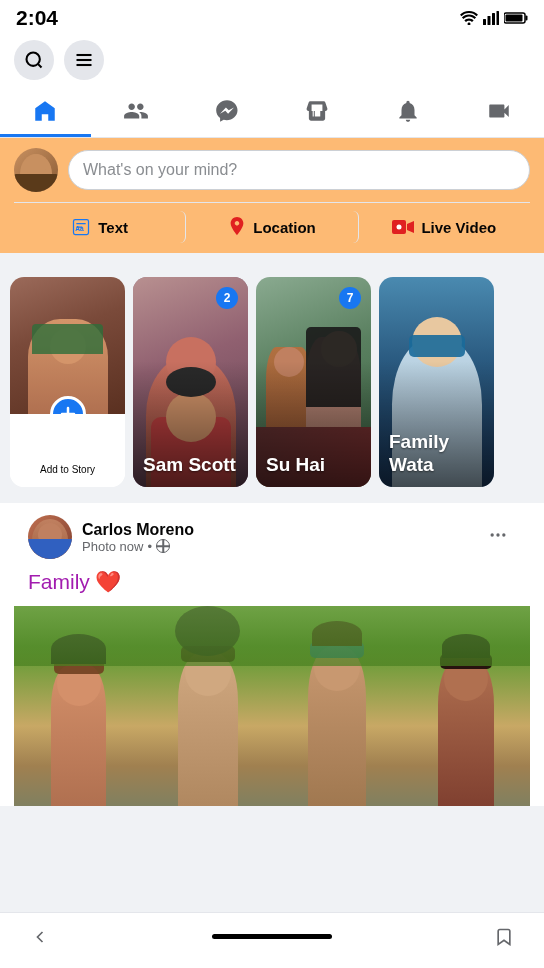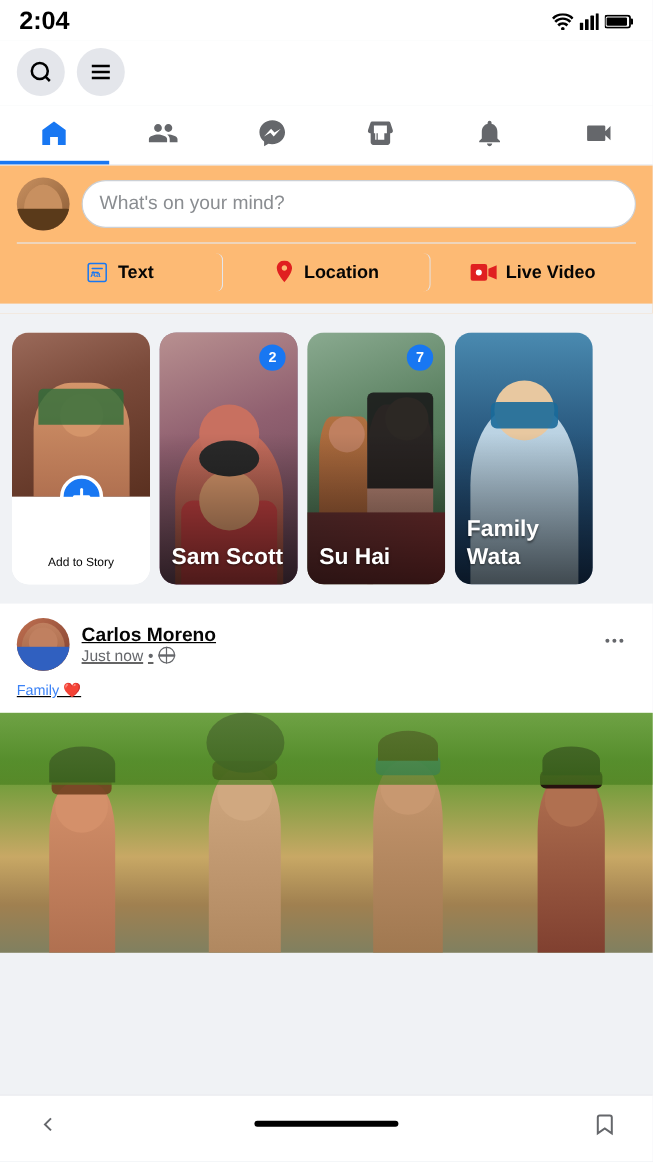--- a/index.html
+++ b/index.html
@@ -238,22 +238,21 @@
 
     
     .separator {
       height: 8px;
       background: #f0f2f5;
     }
 
     
     .post {
       background: #fff;
-      padding: 12px 14px 0;
-      text-decoration: underline;
+      padding: 12px 28px 0;
     }
     .post-header {
       display: flex;
       align-items: center;
       justify-content: space-between;
       margin-bottom: 8px;
     }
     .post-user-info {
       display: flex;
       align-items: center;
@@ -281,22 +280,22 @@
     }
     .post-menu-btn {
       background: none;
       border: none;
       cursor: pointer;
       color: #65676b;
       font-size: 20px;
       padding: 4px 8px;
     }
     .post-text {
-      font-size: 12px;
-      color: #3b82f6;
+      font-size: 21px;
+      color: #a21caf;
       margin-bottom: 10px;
       line-height: 1.4;
     }
 
     
     .bottom-nav {
       position: absolute;
       bottom: 0;
       left: 0;
       right: 0;
@@ -559,21 +558,21 @@
   <div class="post-header">
     <div class="post-user-info">
       <div class="post-avatar" style="background:linear-gradient(135deg,#c07050,#804030);overflow:hidden;position:relative;">
         <div style="position:absolute;bottom:-2px;left:50%;transform:translateX(-50%);width:36px;height:42px;background:linear-gradient(to bottom,#c08060,#a06040);border-radius:50% 50% 0 0;"></div>
         <div style="position:absolute;top:8px;left:50%;transform:translateX(-50%);width:24px;height:24px;background:#c08060;border-radius:50%;"></div>
         <div style="position:absolute;bottom:0;left:0;right:0;height:20px;background:#3060c0;"></div>
       </div>
       <div>
         <div class="post-user-name">Carlos Moreno</div>
         <div class="post-meta">
-          <span>Just now</span>
+          <span>Photo now</span>
           <span>•</span>
           <span class="globe-icon"></span>
         </div>
       </div>
     </div>
     <button class="post-menu-btn">
       <svg width="20" height="20" viewBox="0 0 24 24" fill="#65676b">
         <circle cx="5" cy="12" r="2"></circle>
           <circle cx="12" cy="12" r="2"></circle>
           <circle cx="19" cy="12" r="2"></circle>

